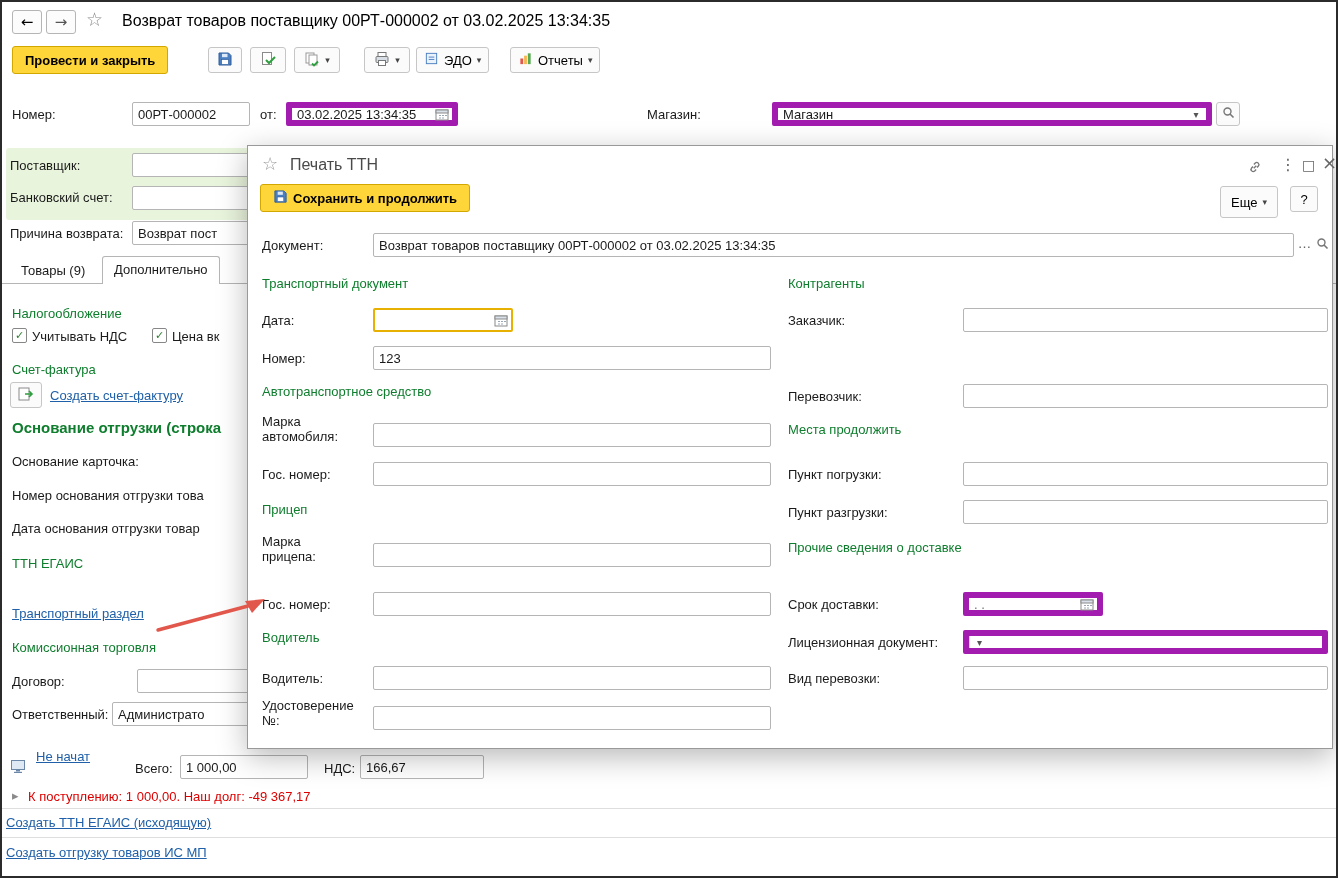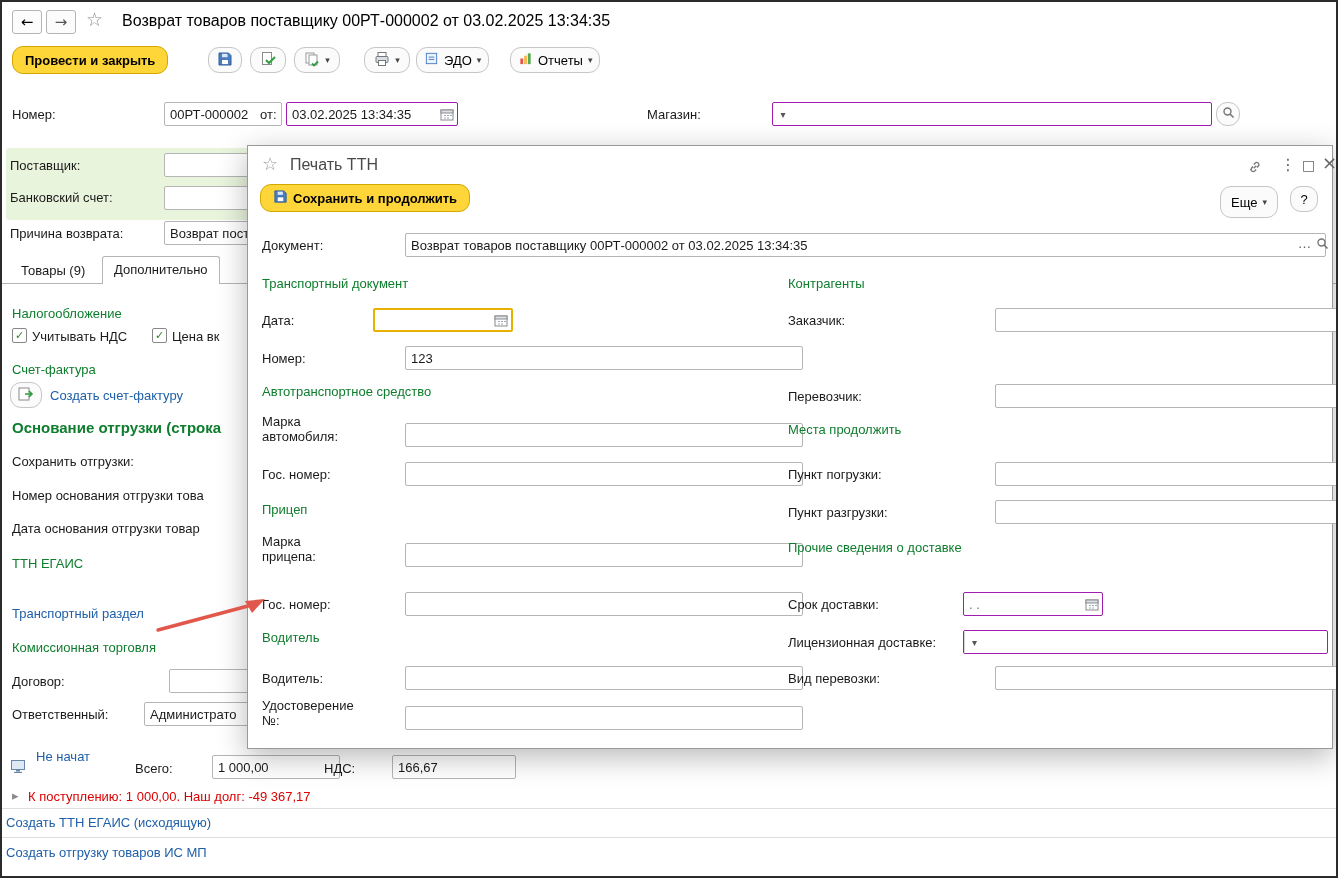--- a/index.html
+++ b/index.html
@@ -7,34 +7,34 @@
   body { font-family:"Liberation Sans", sans-serif; font-size:13px; color:#1a1a1a; background:#fff; }
 
   .app { position:relative; width:1338px; height:878px; background:#ffffff; border:2px solid #2b2b2b; overflow:hidden; }
 
   .uni { font-family:"DejaVu Sans", sans-serif; }
 
   .lbl { position:absolute; white-space:nowrap; line-height:16px; color:#1a1a1a; }
   .lbl.wrap { white-space:normal; line-height:15px; }
   .grn { color:#0e7d2d; }
   .grn-big { font-weight:700; font-size:15px; }
-  .lnk { position:absolute; color:#2060a8; cursor:pointer; white-space:nowrap; line-height:16px; }
+  .lnk { position:absolute; color:#2060a8; text-decoration:underline; cursor:pointer; white-space:nowrap; line-height:16px; }
 
   input.fld { position:absolute; height:24px; border:1px solid #b5b5b5; border-radius:2px; background:#fff;
-              font:13px "Liberation Sans", sans-serif; padding:2px 5px; color:#1a1a1a;margin-left:32px; }
+              font:13px "Liberation Sans", sans-serif; padding:2px 5px; color:#1a1a1a; }
   input.fld.right { }
 
-  .combo { position:absolute; height:24px; border:1px solid #a21caf; border-radius:2px; background:#fff; display:flex; align-items:stretch; }
+  .combo { position:absolute; height:24px; border:6px solid #a21caf; border-radius:2px; background:#fff; display:flex; align-items:stretch; }
   .combo input { flex:1; min-width:0; border:0; outline:0; background:transparent;
                  font:13px "Liberation Sans", sans-serif; padding:2px 5px; color:#1a1a1a; }
   .combo .ib { border:0; background:transparent; width:20px; display:flex; align-items:center; justify-content:center;
                color:#555; cursor:pointer; padding:0; font-size:10px; }
   .combo.focus { border:2px solid #e8b000; }
 
-  .btn { position:absolute; border:1px solid #c6c6c6; background:#fbfbfb; border-radius:11px; display:flex; align-items:center;
+  .btn { position:absolute; border:1px solid #c6c6c6; background:#fbfbfb; border-radius:3px; display:flex; align-items:center;
          justify-content:center; gap:5px; font:13px "Liberation Sans", sans-serif; cursor:pointer; padding:0 7px; }
   .btn.yellow { background:#ffd639; border-color:#d2a800; font-weight:700; }
   .chev { font-size:9px; color:#444; font-family:"DejaVu Sans", sans-serif; }
 
   .navbtn { position:absolute; width:30px; height:24px; border:1px solid #b5b5b5; border-radius:3px; background:#fcfcfc;
             display:flex; align-items:center; justify-content:center; font-size:15px; cursor:pointer; padding:0; }
 
   .title-text { position:absolute; font-size:16px; color:#000; white-space:nowrap; }
 
   .tab { position:absolute; height:26px; padding:5px 11px 0; cursor:pointer; white-space:nowrap; }
@@ -143,20 +143,21 @@
       <svg width="14" height="13" viewBox="0 0 14 13">
           <rect x="1" y="2" width="12" height="10" fill="#fff" stroke="#8a8a8a"></rect>
           <rect x="1" y="2" width="12" height="3" fill="#d9e2ea" stroke="#8a8a8a"></rect>
           <path d="M4 7.5h2M7 7.5h2M10 7.5h2M4 10h2M7 10h2" stroke="#9aa7b5"></path>
         </svg>
     </button>
   </div>
 
   <span class="lbl" style="left:645px;top:105px">Магазин:</span>
   <div class="combo" style="left:770px;top:100px;width:440px">
+    <input value="Магазин" style="">
     <button class="ib uni">▾</button>
   </div>
   <button class="btn" style="left:1214px;top:100px;width:24px;height:24px;padding:0">
     <span>
       <svg width="13" height="13" viewBox="0 0 13 13">
           <circle cx="5.5" cy="5.5" r="3.5" fill="none" stroke="#777" stroke-width="1.4"></circle>
           <path d="M8 8l3.5 3.5" stroke="#777" stroke-width="1.6"></path>
         </svg>
     </span>
   </button>
@@ -186,21 +187,21 @@
     <span>
       <svg width="18" height="16" viewBox="0 0 18 16">
           <rect x="2" y="2" width="10" height="12" fill="#fff" stroke="#8a8a8a"></rect>
           <path d="M8 8h7M12 5l3 3-3 3" stroke="#2e9e3f" stroke-width="1.6" fill="none"></path>
         </svg>
     </span>
   </button>
   <span class="lnk" style="left:48px;top:386px">Создать счет-фактуру</span>
 
   <span class="lbl grn grn-big" style="left:10px;top:418px">Основание отгрузки (строка</span>
-  <span class="lbl" style="left:10px;top:452px">Сохранить отгрузки:</span>
+  <span class="lbl" style="left:10px;top:452px">Основание карточка:</span>
   <span class="lbl" style="left:10px;top:486px">Номер основания отгрузки това</span>
   <span class="lbl" style="left:10px;top:519px">Дата основания отгрузки товар</span>
 
   <span class="lbl grn" style="left:10px;top:554px">ТТН ЕГАИС</span>
   <span class="lnk" style="left:10px;top:604px">Транспортный раздел</span>
 
   <span class="lbl grn" style="left:10px;top:638px">Комиссионная торговля</span>
   <span class="lbl" style="left:10px;top:672px">Договор:</span>
   <input class="fld" style="left: 135px; top: 667px; width: 580px;">
   <span class="lbl" style="left:10px;top:705px">Ответственный:</span>
@@ -324,21 +325,21 @@
       <input placeholder=". ." style="">
       <button class="ib">
         <svg width="14" height="13" viewBox="0 0 14 13">
             <rect x="1" y="2" width="12" height="10" fill="#fff" stroke="#8a8a8a"></rect>
             <rect x="1" y="2" width="12" height="3" fill="#d9e2ea" stroke="#8a8a8a"></rect>
             <path d="M4 7.5h2M7 7.5h2M10 7.5h2M4 10h2M7 10h2" stroke="#9aa7b5"></path>
           </svg>
       </button>
     </div>
 
-    <span class="lbl" style="left:540px;top:489px">Лицензионная доставке:</span>
+    <span class="lbl" style="left:540px;top:489px">Лицензионная документ:</span>
     <div class="combo" style="left:715px;top:484px;width:365px">
       <button class="ib uni" style="border-left:1px solid #d5d5d5">▾</button>
     </div>
 
     <span class="lbl" style="left:540px;top:525px">Вид перевозки:</span>
     <input class="fld" style="left: 715px; top: 520px; width: 365px;">
   </div>
 
   <svg class="annotation" style="left:150px;top:590px;width:118px;height:46px" viewBox="0 0 118 46">
     <line x1="6" y1="38" x2="96" y2="14" stroke="#e2574c" stroke-width="3.4" stroke-linecap="round"></line>

